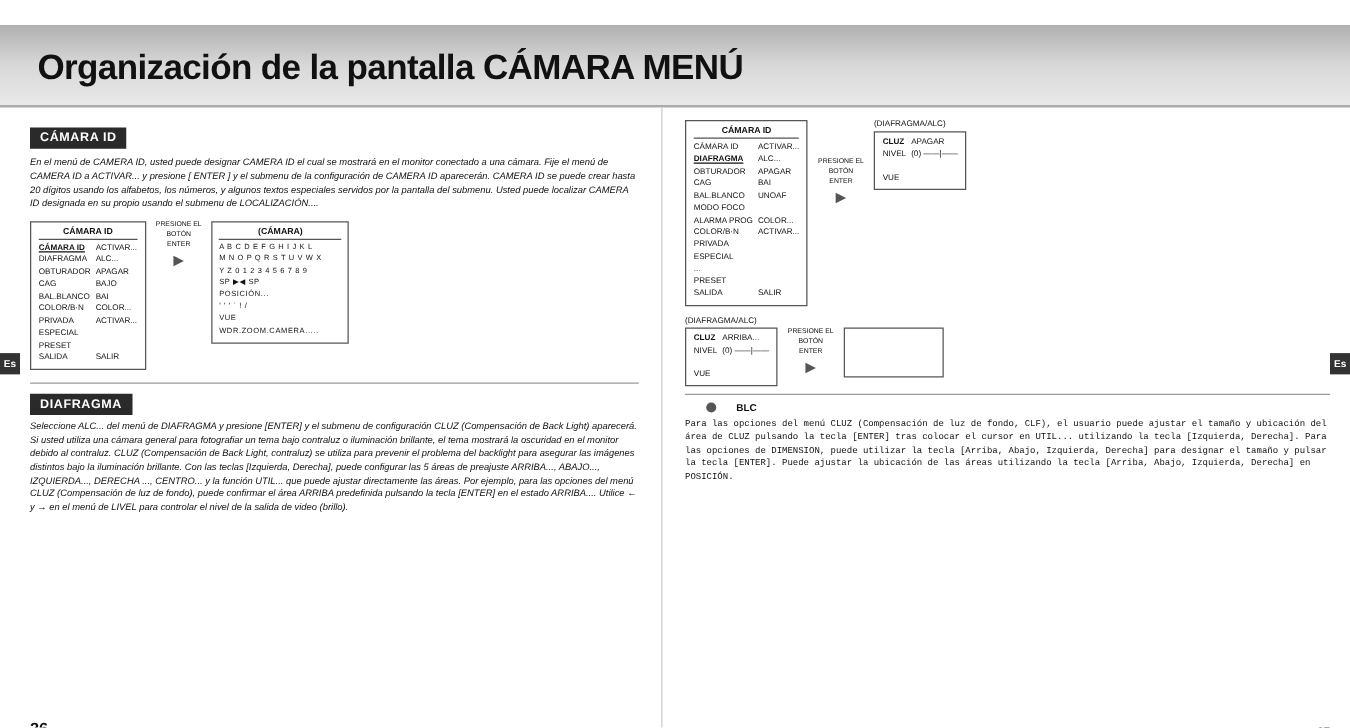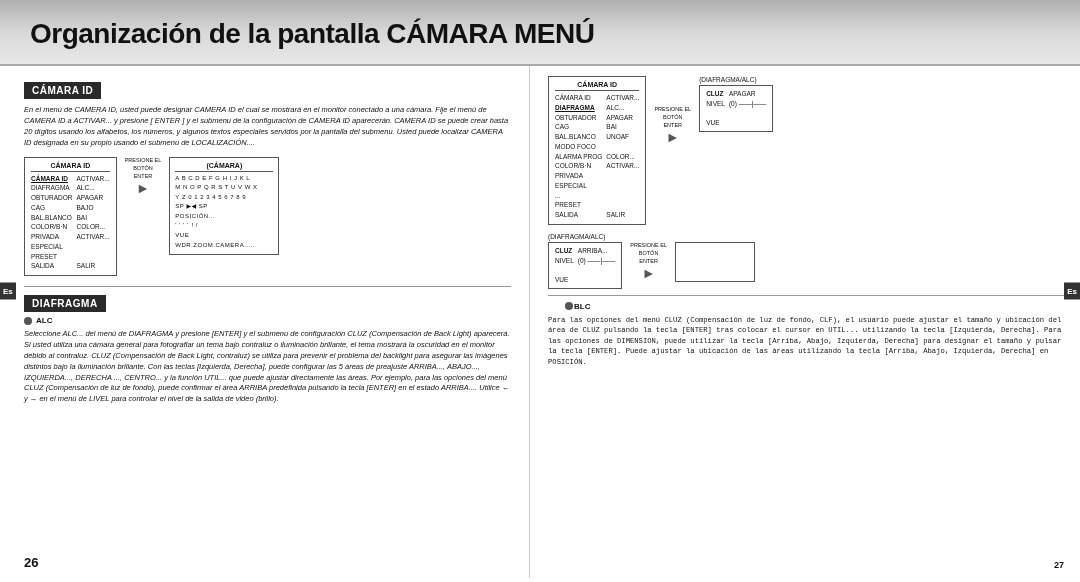--- a/index.html
+++ b/index.html
@@ -10,20 +10,21 @@
       background: #fff;
       overflow: hidden;
       position: relative;
     }
 
     
     .header {
       background: linear-gradient(to bottom, #b0b0b0, #d8d8d8, #e8e8e8);
       padding: 18px 13px 14px 30px;
       border-bottom: 2px solid #aaa;
+      margin-top: 20px;
     }
     .header h1 {
       font-size: 28px;
       font-weight: bold;
       color: #111;
       letter-spacing: -0.5px;
     }
 
     
     .content {
@@ -233,21 +234,21 @@
     .right-text {
       font-size: 7.2px;
       line-height: 1.45;
       color: #111;
       font-family: Liberation Mono, monospace;
     }
 
     .blc-header {
       display: flex;
       align-items: center;
-      gap: 1px;
+      gap: 16px;
       margin-bottom: 4px;
       padding-left: 17px;
     }
 
     
     .char-box {
       border: 1px solid #555;
       background: #fff;
       padding: 4px 5px;
       min-width: 110px;
@@ -335,24 +336,20 @@
           <div class="char-row">VUE</div>
           <div class="char-row">WDR.ZOOM.CAMERA.....</div>
         </div>
       </div>
     </div>
 
     <div class="divider-line"></div>
 
     <div>
       <div class="diafragma-header">DIAFRAGMA</div>
-      <div class="alc-header">
-        <span class="circle-bullet"></span>
-        <span class="alc-text">ALC</span>
-      </div>
       <p class="body-text">Seleccione ALC... del menú de DIAFRAGMA y presione [ENTER] y el submenu de configuración CLUZ (Compensación de Back Light) aparecerá. Si usted utiliza una cámara general para fotografiar un tema bajo contraluz o iluminación brillante, el tema mostrará la oscuridad en el monitor debido al contraluz. CLUZ (Compensación de Back Light, contraluz) se utiliza para prevenir el problema del backlight para asegurar las imágenes distintos bajo la iluminación brillante. Con las teclas [Izquierda, Derecha], puede configurar las 5 áreas de preajuste ARRIBA..., ABAJO..., IZQUIERDA..., DERECHA ..., CENTRO... y la función UTIL... que puede ajustar directamente las áreas. Por ejemplo, para las opciones del menú CLUZ (Compensación de luz de fondo), puede confirmar el área ARRIBA predefinida pulsando la tecla [ENTER] en el estado ARRIBA.... Utilice ← y → en el menú de LIVEL para controlar el nivel de la salida de video (brillo).</p>
     </div>
 
     <div class="page-num-left">26</div>
   </div>
 
   <div class="right-col">
 
     <div class="right-diagram-top">
 

